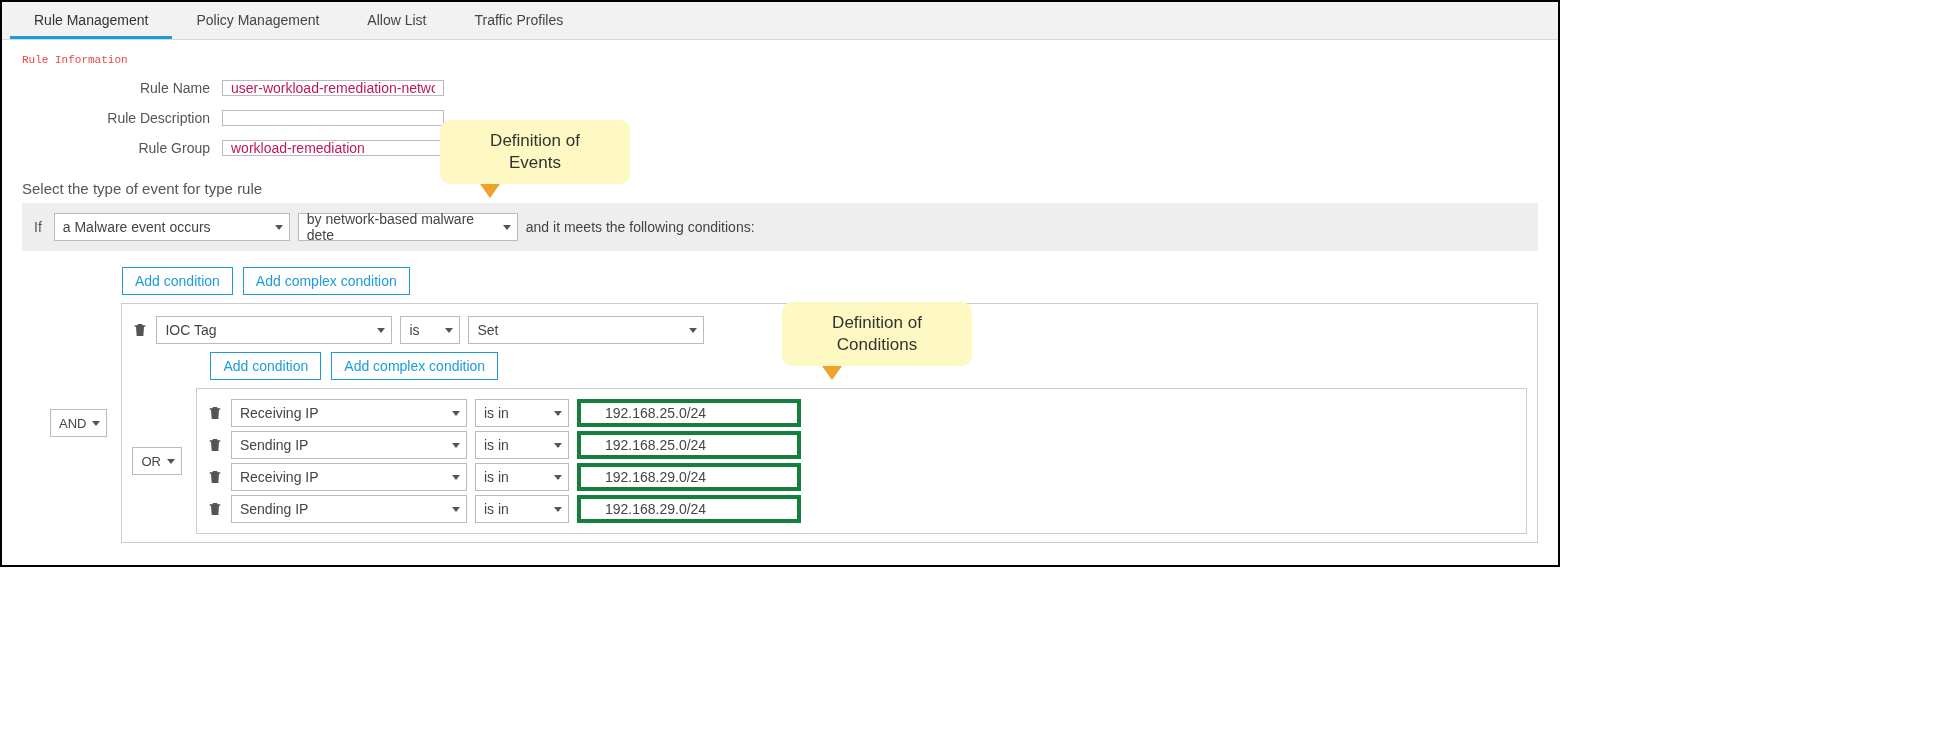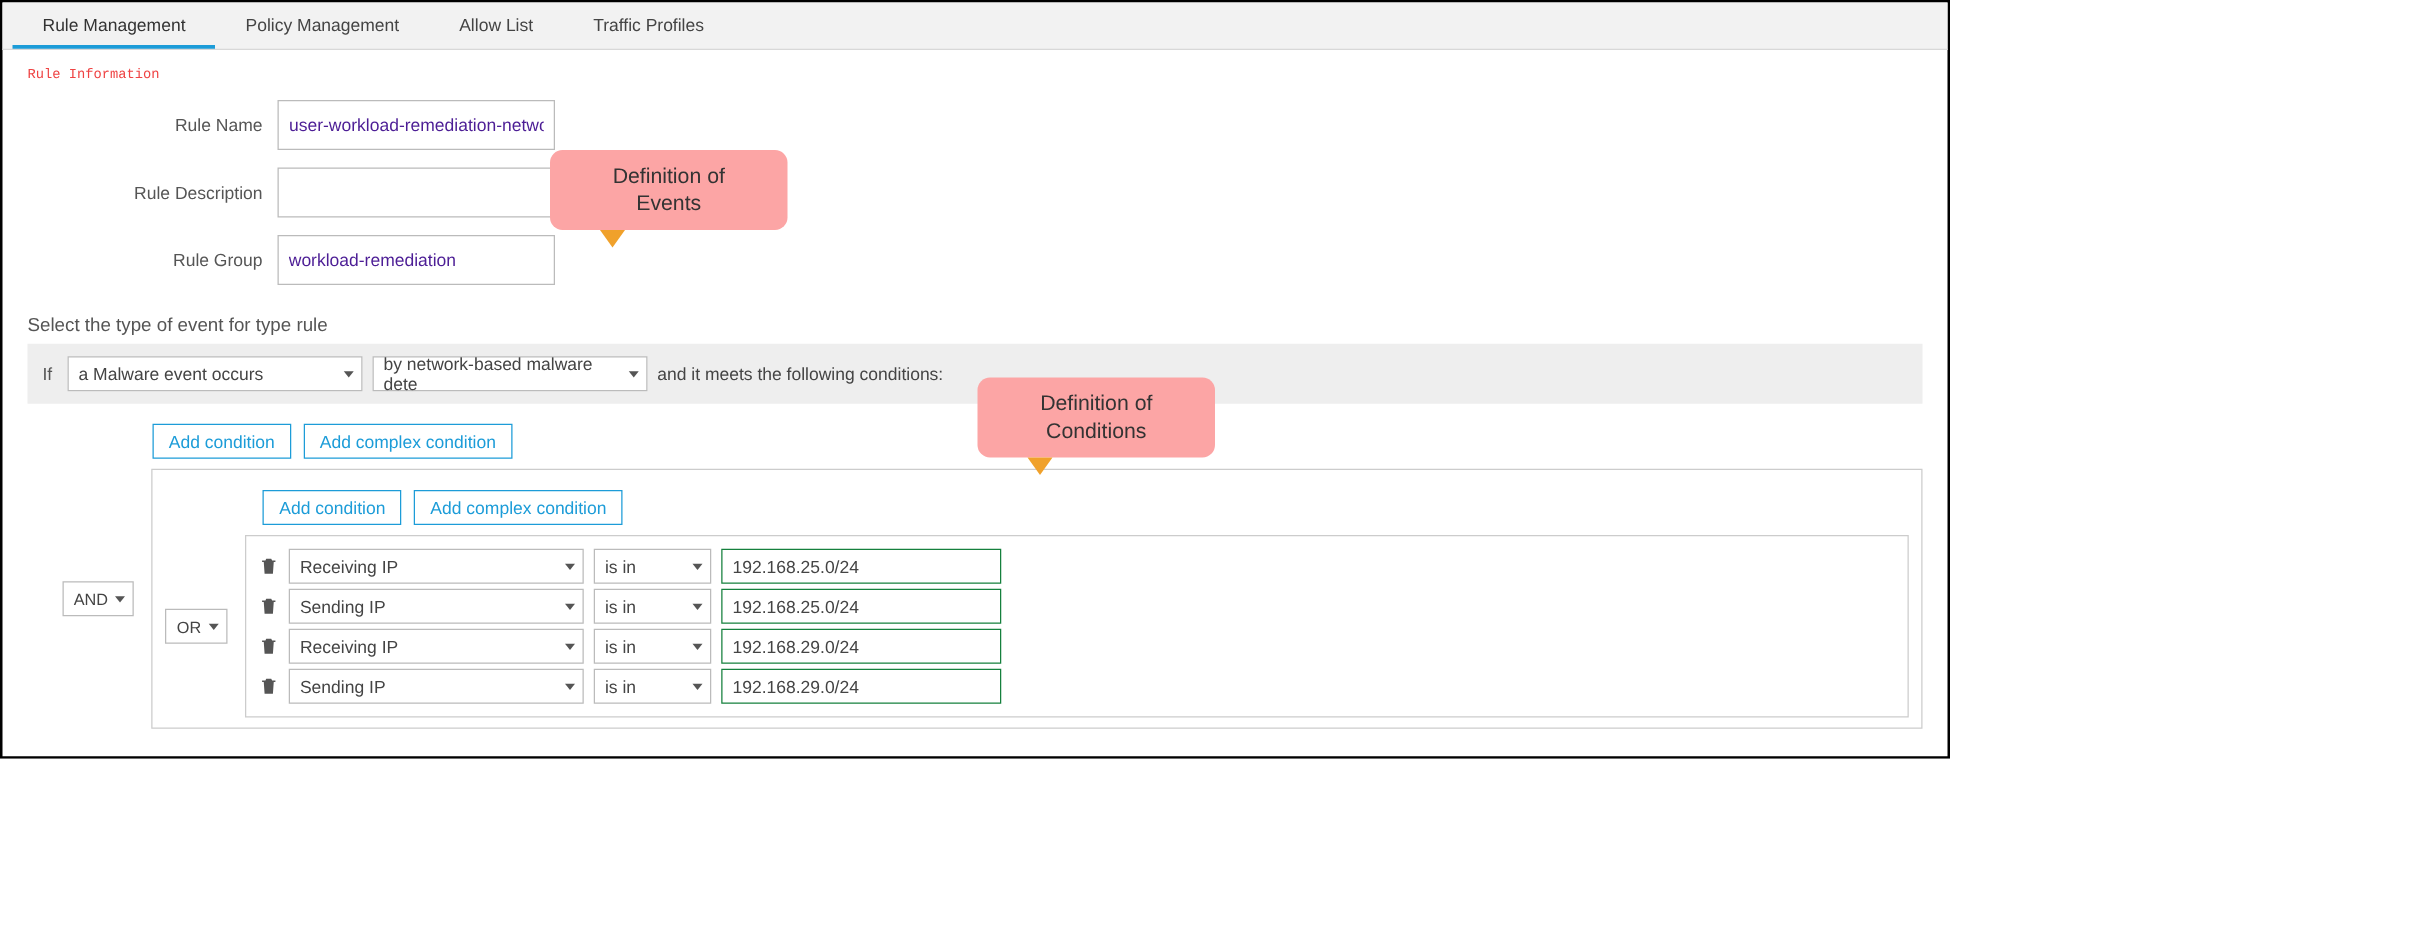--- a/index.html
+++ b/index.html
@@ -44,25 +44,25 @@
     margin: 14px 0;
   }
   .form-label {
     width: 200px;
     text-align: right;
     padding-right: 12px;
     color: #555;
   }
   .text-input {
     width: 222px;
-    height: 40px;
+    height: 16px;
     border: 1px solid #bbb;
     padding: 2px 8px;
     font-size: 14px;
-    color: #4c1d95;
+    color: #be185d;
     background:#fff;
   }
 
   .sub-title { margin: 24px 0 6px 0; color:#555; font-size:15px; }
 
   .if-bar {
     background: #eeeeee;
     padding: 10px 12px;
     display:flex;
     align-items:center;
@@ -165,31 +165,31 @@
     gap:14px;
   }
   .inner-frame{
     border:1px solid #ccc;
     flex:1;
     padding:6px 10px;
   }
   .value-input{
     width:224px;
     height:28px;
-    border:1px solid #15803d;
-    padding:2px 8px;
+    border:4px solid #15803d;
+    padding:2px 24px;
     font-size:14px;
     color:#444;
     background:#fff;
   }
 
   
   .callout{
     position:absolute;
-    background:#fca5a5;
+    background:#fef9c3;
     color:#333;
     border-radius:10px;
     padding:10px 22px;
     text-align:center;
     line-height:1.3;
     font-size:17px;
   }
   .callout::after{
     content:"";
     position:absolute;
@@ -241,20 +241,28 @@
 
     <div class="btn-row">
       <button class="btn-outline">Add condition</button>
       <button class="btn-outline">Add complex condition</button>
     </div>
 
     <div class="cond-wrap">
       <span class="andor-btn">AND</span>
 
       <div class="cond-frame">
+        <div class="cond-row">
+          <svg class="trash" viewBox="0 0 24 24">
+              <path d="M6 7h12l-1 14H7L6 7zm3-4h6l1 2h4v2H4V5h4l1-2z"></path>
+            </svg>
+          <span class="select w-220">IOC Tag</span>
+          <span class="select w-60">is</span>
+          <span class="select w-220">Set</span>
+        </div>
 
         <div class="inner-btn-row">
           <button class="btn-outline">Add condition</button>
           <button class="btn-outline">Add complex condition</button>
         </div>
 
         <div class="inner-wrap">
           <span class="andor-btn">OR</span>
           <div class="inner-frame">
             <div class="cond-row">

